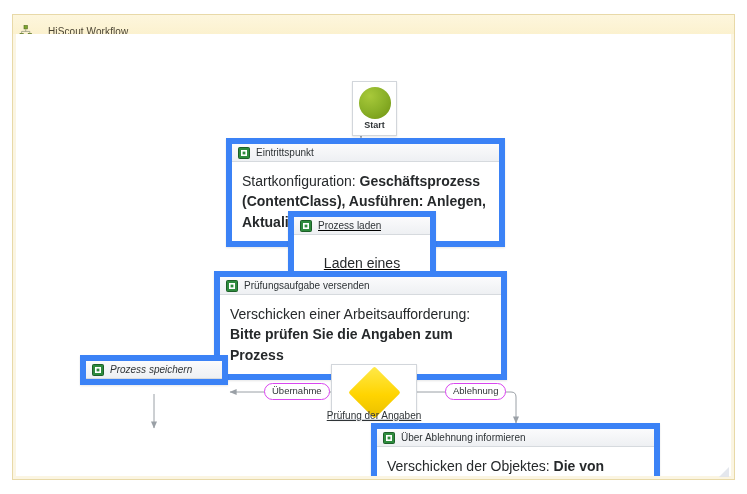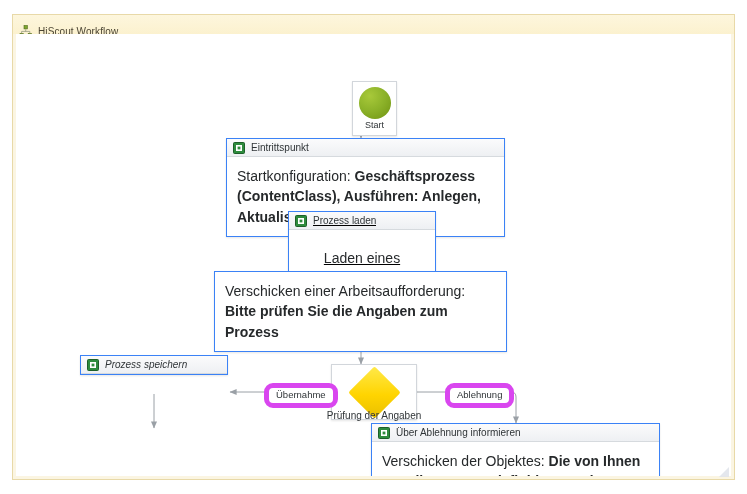--- a/index.html
+++ b/index.html
@@ -25,21 +25,21 @@
     background: #ffffff;
   }
   .frame-header {
     position: relative;
     height: 34px;
     background: linear-gradient(to bottom, #fdf6dd 0%, #faeec4 100%);
     border-bottom: 1px solid #ece0b6;
     display: flex;
     align-items: center;
     padding-left: 6px;
-    gap: 6px;
+    gap: 16px;
   }
   .frame-title {
     font-size: 10px;
     color: #4a4433;
     letter-spacing: .1px;
     white-space: nowrap;
   }
   .hier-icon { width: 13px; height: 13px; display: block; }
 
   .canvas {
@@ -69,21 +69,21 @@
     position: absolute;
     left: 0; top: 0;
     width: 723px; height: 447px;
     pointer-events: none;
   }
 
   
   .node {
     position: absolute;
     background: #ffffff;
-    border: 1px solid #3b82f6;
+    border: 6px solid #3b82f6;
     box-shadow: 0 1px 2px rgba(0,0,0,0.10);
   }
   .node-head {
     display: flex;
     align-items: center;
     gap: 6px;
     height: 18px;
     padding: 0 6px;
     background: linear-gradient(to bottom,#fbfbfc 0%, #eef0f3 100%);
     border-bottom: 1px solid #d6dade;
@@ -117,21 +117,21 @@
     flex-direction: column;
     align-items: center;
     justify-content: center;
     gap: 1px;
   }
   .start-circle {
     width: 32px; height: 32px;
     border-radius: 50%;
     background: radial-gradient(circle at 34% 28%, #a8c93a 0%, #8cb229 48%, #6f9312 100%);
   }
-  .start-label { font-size: 9px; color: #2f3437; }
+  .start-label { font-size: 9px; color: #2f3437; font-weight: bold; }
 
   
   .decision-node {
     position: absolute;
     left: 318px; top: 330px;
     width: 86px; height: 56px;
     background: #ffffff;
     border: 1px solid #d2d6db;
     box-shadow: 0 1px 2px rgba(0,0,0,0.10);
     display: flex;
@@ -144,27 +144,28 @@
     background: linear-gradient(135deg,#ffe94a 0%, #ffd400 55%, #e9bf00 100%);
     border-radius: 2px;
   }
   .decision-label {
     position: absolute;
     left: 300px; top: 376px;
     width: 122px;
     text-align: center;
     font-size: 10px;
     color: #2f3437;
+    text-decoration: underline;
   }
 
   
   .edge-label {
     position: absolute;
     background: #ffffff;
-    border: 5px solid #d946ef;
+    border: 1px solid #d946ef;
     border-radius: 9px;
     font-size: 9.5px;
     color: #2f3437;
     padding: 1px 7px 2px;
     white-space: nowrap;
     line-height: 1.25;
   }
 
   
   #node-entry     { left: 213px; top: 104px; width: 279px; }
@@ -264,20 +265,30 @@
               <rect x="3" y="3" width="6" height="6" fill="#ffffff"></rect>
               <rect x="4.6" y="4.6" width="2.8" height="2.8" fill="#2e8b3d"></rect>
             </svg>
           </span>
           <span class="node-head-title">Prozess laden</span>
         </div>
         <div class="node-body center">Laden eines Objektes</div>
       </div>
 
       <div class="node" id="node-review">
+        <div class="node-head">
+          <span>
+            <svg class="act-icon" viewBox="0 0 12 12">
+              <rect x="0.5" y="0.5" width="11" height="11" rx="1" fill="#2e8b3d" stroke="#1d5f29" stroke-width="1"></rect>
+              <rect x="3" y="3" width="6" height="6" fill="#ffffff"></rect>
+              <rect x="4.6" y="4.6" width="2.8" height="2.8" fill="#2e8b3d"></rect>
+            </svg>
+          </span>
+          <span class="node-head-title">Prüfungsaufgabe versenden</span>
+        </div>
         <div class="node-body">
           <span>Verschicken einer Arbeitsaufforderung:</span>
           <span class="b">Bitte prüfen Sie die Angaben zum Prozess</span>
         </div>
       </div>
 
       <div class="decision-node">
         <div class="diamond"></div>
       </div>
       <div class="decision-label">Prüfung der Angaben</div>

